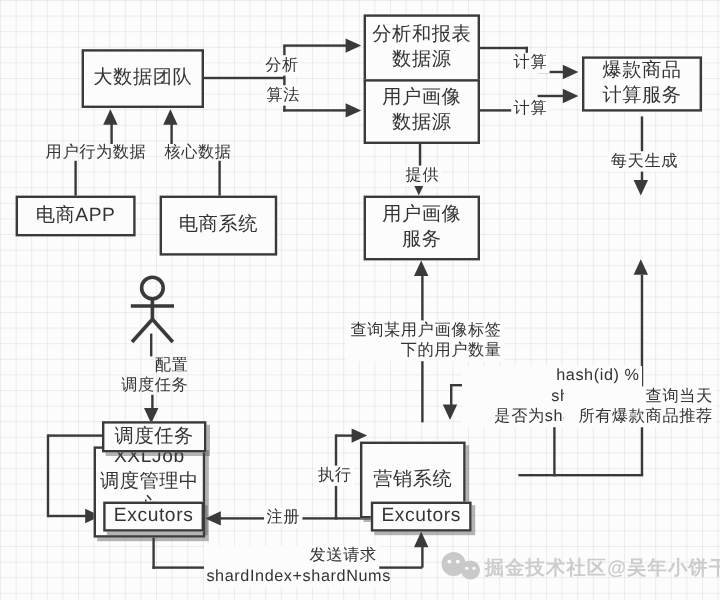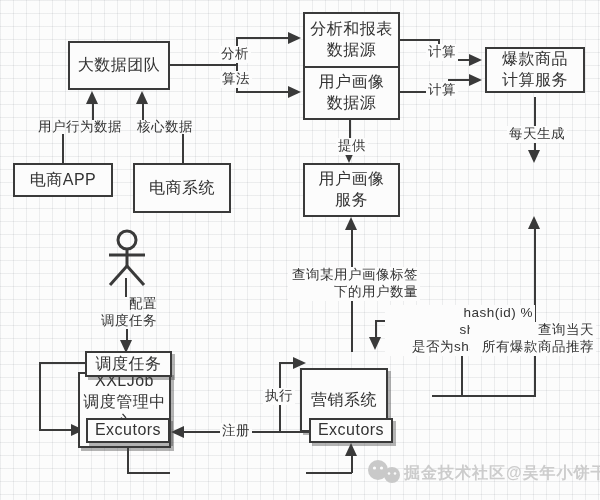--- a/index.html
+++ b/index.html
@@ -167,20 +167,22 @@
   <div class="lbl bg" style="left:426px;top:44px">计算</div>
   <div class="lbl bg" style="left:426px;top:82px">计算</div>
   <div class="lbl" style="left:38px;top:119px">用户行为数据</div>
   <div class="lbl" style="left:137px;top:119px">核心数据</div>
   <div class="lbl bg" style="left:336px;top:138px">提供</div>
   <div class="lbl bg" style="left:507px;top:126px">每天生成</div>
   <div class="lbl" style="left:99px;top:296px;width:58px">配置
 调度任务</div>
   <div class="lbl bg" style="left:220px;top:423px">注册</div>
   <div class="lbl bg" style="left:263px;top:388px">执行</div>
+  <div class="lbl bg" style="left:170px;top:455px;width:142px">发送请求
+shardIndex+shardNums</div>
   <div class="lbl bg" style="left:288px;top:267px;width:128px">查询某用户画像标签
 下的用户数量</div>
   <div class="lbl bg" style="left:385px;top:305px;width:146px">hash(id) % shardNums
 是否为shardIndexx</div>
   <div class="lbl bg" style="left:470px;top:322px;width:122px">查询当天
 所有爆款商品推荐</div>
 
   <svg class="wx" width="36" height="28" viewBox="0 0 36 28">
     <g fill="#c9c9c9">
       <circle cx="12" cy="11" r="10"></circle>

